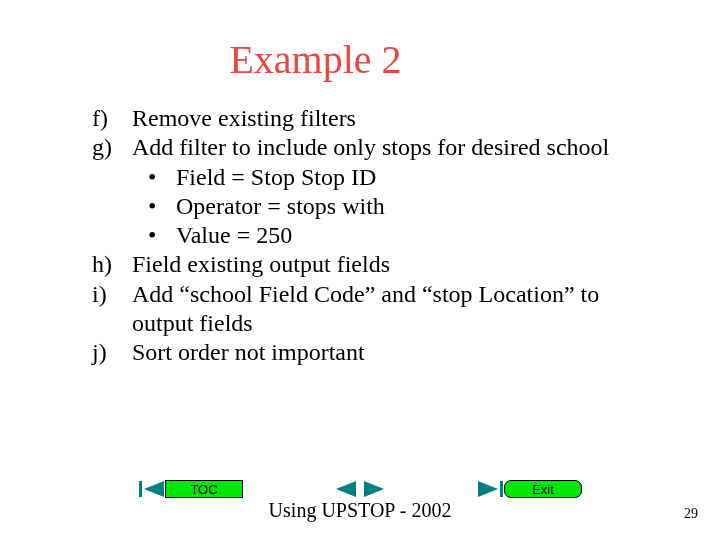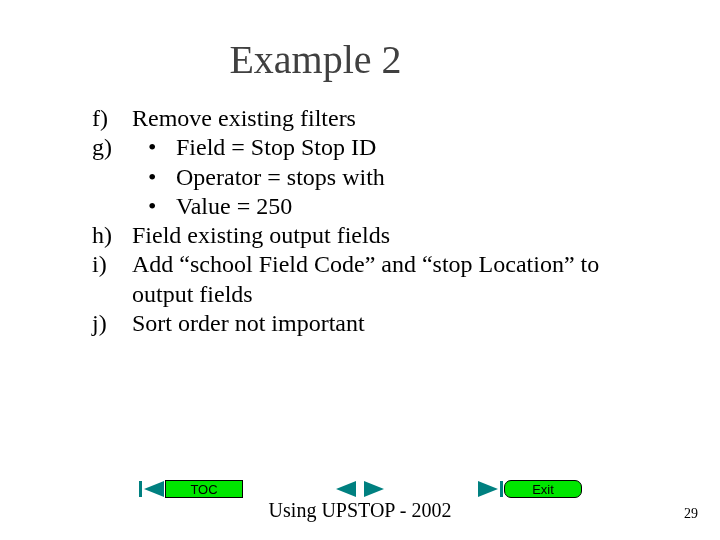--- a/index.html
+++ b/index.html
@@ -1,18 +1,18 @@
 <!DOCTYPE html>
 <html><head>
 <meta charset="utf-8">
 <style>
   * { margin: 0; padding: 0; box-sizing: border-box; }
   html, body { width: 720px; height: 540px; background: #fff; font-family: "Times New Roman", Times, serif; color: #000; }
   .slide { position: relative; width: 720px; height: 540px; }
-  .title { position: absolute; top: 36px; left: 0; width: 631px; text-align: center; font-size: 40px; color: #404040; font-weight: 400; }
+  .title { position: absolute; top: 36px; left: 0; width: 631px; text-align: center; font-size: 40px; color: #ef4444; font-weight: 400; }
   .body { position: absolute; top: 104px; left: 92px; width: 560px; font-size: 24px; line-height: 1.22; }
   .ol { list-style: none; }
   .ol > li { display: flex; margin-bottom: 0px; }
   .ol > li > .marker { width: 40px; flex: 0 0 40px; }
   .ol > li > .txt { flex: 1; }
   .sub { list-style: none; margin-left: 10px; margin-top: 0px; }
   .sub > li { display: flex; }
   .sub > li > .bullet { width: 34px; flex: 0 0 34px; text-align: left; padding-left: 6px; }
   .sub > li > .txt { flex: 1; }
   .navbar { position: absolute; bottom: 42px; left: 0; width: 720px; display: flex; align-items: center; justify-content: center; gap: 0; }
@@ -32,20 +32,21 @@
 
   <div class="body">
     <ul class="ol">
       <li>
         <span class="marker">f)</span>
         <span class="txt">Remove existing filters</span>
       </li>
       <li>
         <span class="marker">g)</span>
         <span class="txt">
+          <span>Add filter to include only stops for desired school</span>
           <ul class="sub">
             <li>
               <span class="bullet">•</span>
               <span class="txt">Field = Stop Stop ID</span>
             </li>
             <li>
               <span class="bullet">•</span>
               <span class="txt">Operator = stops with</span>
             </li>
             <li>

